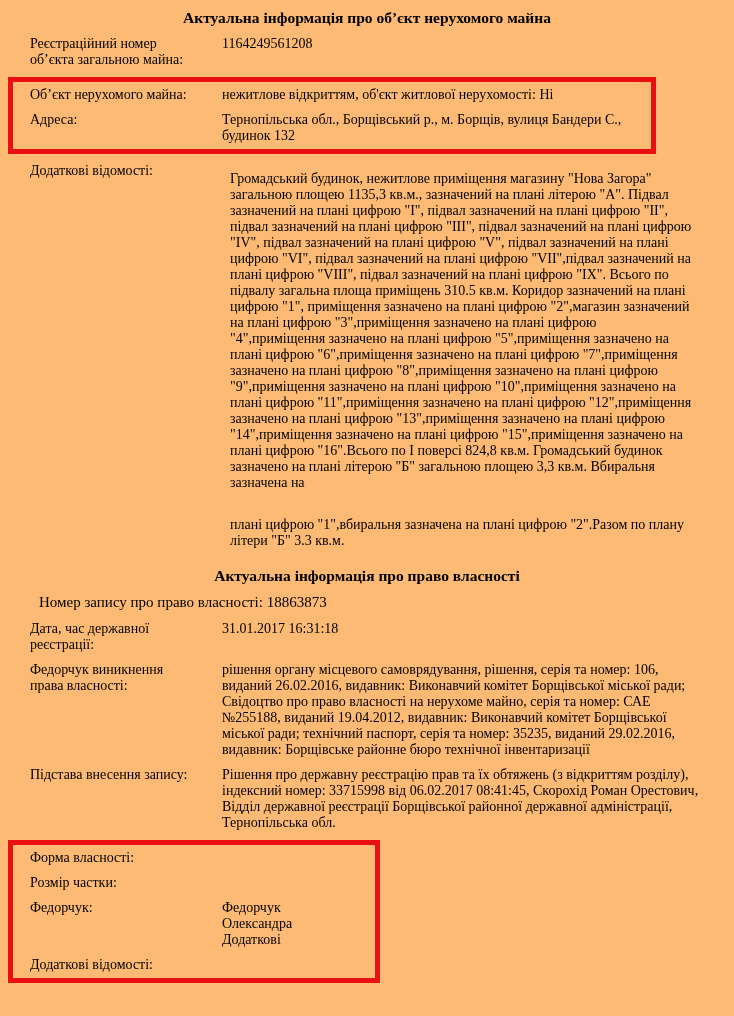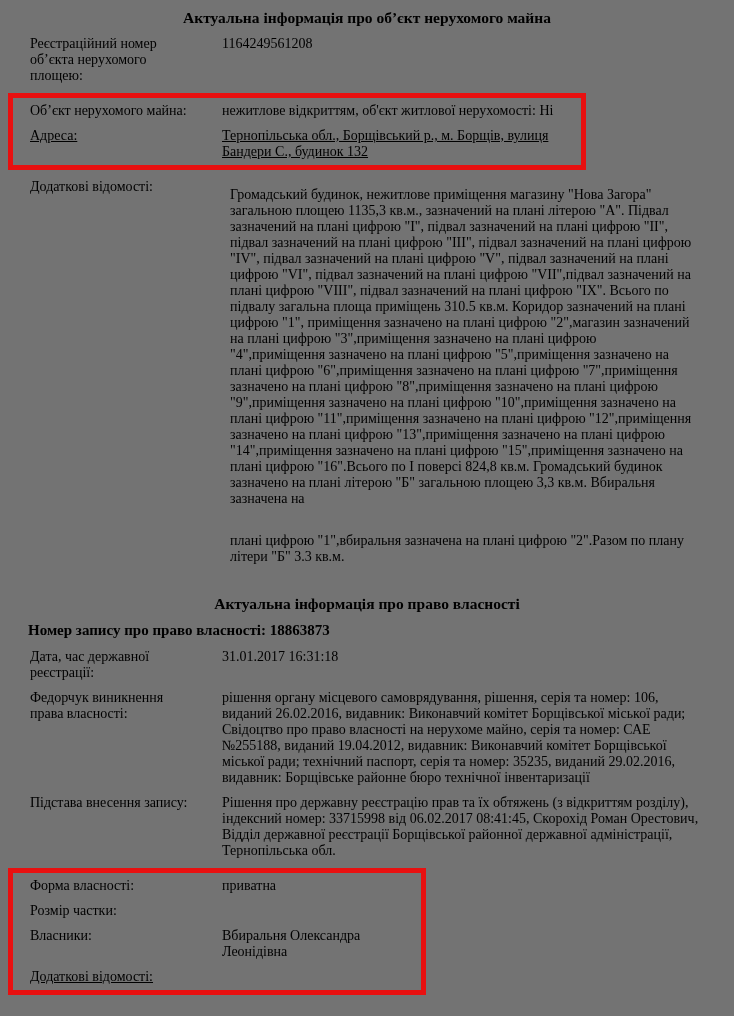--- a/index.html
+++ b/index.html
@@ -1,41 +1,41 @@
 <!DOCTYPE html>
 <html><head>
 <meta charset="utf-8">
 <style>
   * { box-sizing: border-box; }
   html, body { margin: 0; padding: 0; background: #ffffff; }
   .page {
     position: relative;
     width: 734px;
     min-height: 1016px;
-    background: #737373;
+    background: #fdba74;
     color: #000000;
     font-family: "Liberation Serif", "DejaVu Serif", serif;
     font-size: 14px;
     line-height: 16px;
     padding-top: 9px;
     overflow: hidden;
   }
   .doc-title {
     text-align: center;
     font-weight: bold;
     font-size: 15.5px;
     line-height: 18px;
     margin: 0 0 9px 0;
   }
-  .doc-title.second { margin-top: 22px; }
+  .doc-title.second { margin-top: 10px; }
   .record-line {
-    font-weight: bold;
+    font-weight: normal;
     font-size: 15px;
     line-height: 17px;
-    padding: 0 28px;
+    padding: 0 39px;
     margin: 0 0 10px 0;
   }
   .row {
     display: flex;
     align-items: flex-start;
     padding: 0 26px 0 30px;
     margin-bottom: 9px;
   }
   .row .label {
     width: 160px;
@@ -47,34 +47,34 @@
     max-width: 478px;
   }
   .value p { margin: 8px; }
   .value p.para-gap { margin-top: 26px; }
   .redbox {
     border: 5px solid #e81010;
     margin: 0 0 9px 8px;
     padding: 5px 0 1px 0;
   }
   .redbox .row { padding-left: 17px; }
-  .redbox .row:last-child { margin-bottom: 4px; text-decoration: underline; }
-  .redbox-1 { width: 578px; }
-  .redbox-2 { width: 418px; margin-bottom: 0; }
+  .redbox .row:last-child { margin-bottom: 4px; }
+  .redbox-1 { width: 648px; }
+  .redbox-2 { width: 372px; margin-bottom: 0; }
   .empty-value { min-height: 16px; }
 </style>
 </head>
 <body>
 
 <div class="page">
 
   <h1 class="doc-title">Актуальна інформація про об’єкт нерухомого майна</h1>
 
   <div class="row">
-    <div class="label">Реєстраційний номер об’єкта нерухомого площею:</div>
+    <div class="label">Реєстраційний номер об’єкта загальною майна:</div>
     <div class="value">1164249561208</div>
   </div>
 
   <div class="redbox redbox-1" style="border-color: rgb(232, 16, 16);">
     <div class="row">
       <div class="label">Об’єкт нерухомого майна:</div>
       <div class="value">нежитлове відкриттям, об'єкт житлової нерухомості: Ні</div>
     </div>
     <div class="row">
       <div class="label">Адреса:</div>
@@ -106,28 +106,27 @@
   </div>
 
   <div class="row">
     <div class="label">Підстава внесення запису:</div>
     <div class="value">Рішення про державну реєстрацію прав та їх обтяжень (з відкриттям розділу), індексний номер: 33715998 від 06.02.2017 08:41:45, Скорохід Роман Орестович, Відділ державної реєстрації Борщівської районної державної адміністрації, Тернопільська обл.</div>
   </div>
 
   <div class="redbox redbox-2" style="border-color: rgb(232, 16, 16);">
     <div class="row">
       <div class="label">Форма власності:</div>
-      <div class="value">приватна</div>
     </div>
     <div class="row">
       <div class="label">Розмір частки:</div>
     </div>
     <div class="row">
-      <div class="label">Власники:</div>
-      <div class="value">Вбиральня Олександра Леонідівна</div>
+      <div class="label">Федорчук:</div>
+      <div class="value">Федорчук Олександра Додаткові</div>
     </div>
     <div class="row">
       <div class="label">Додаткові відомості:</div>
       <div class="value empty-value"></div>
     </div>
   </div>
 
 </div>
 
 </body></html>

